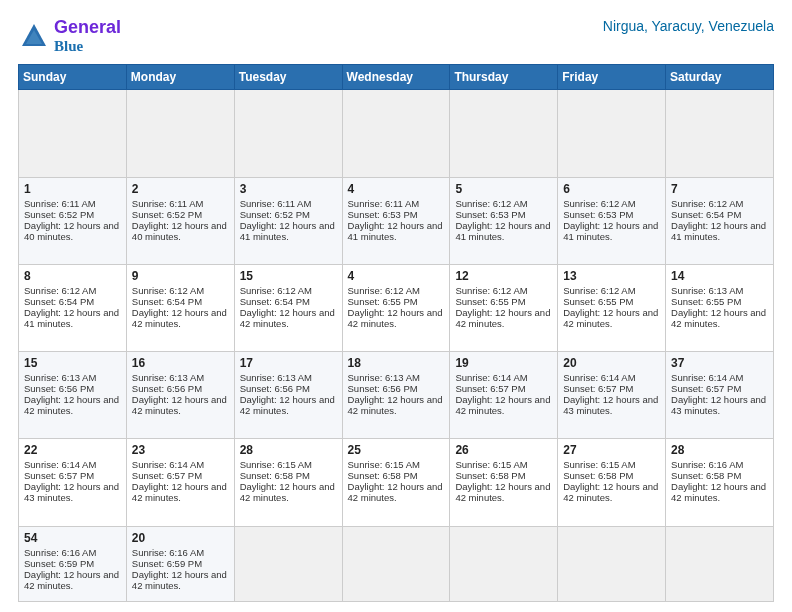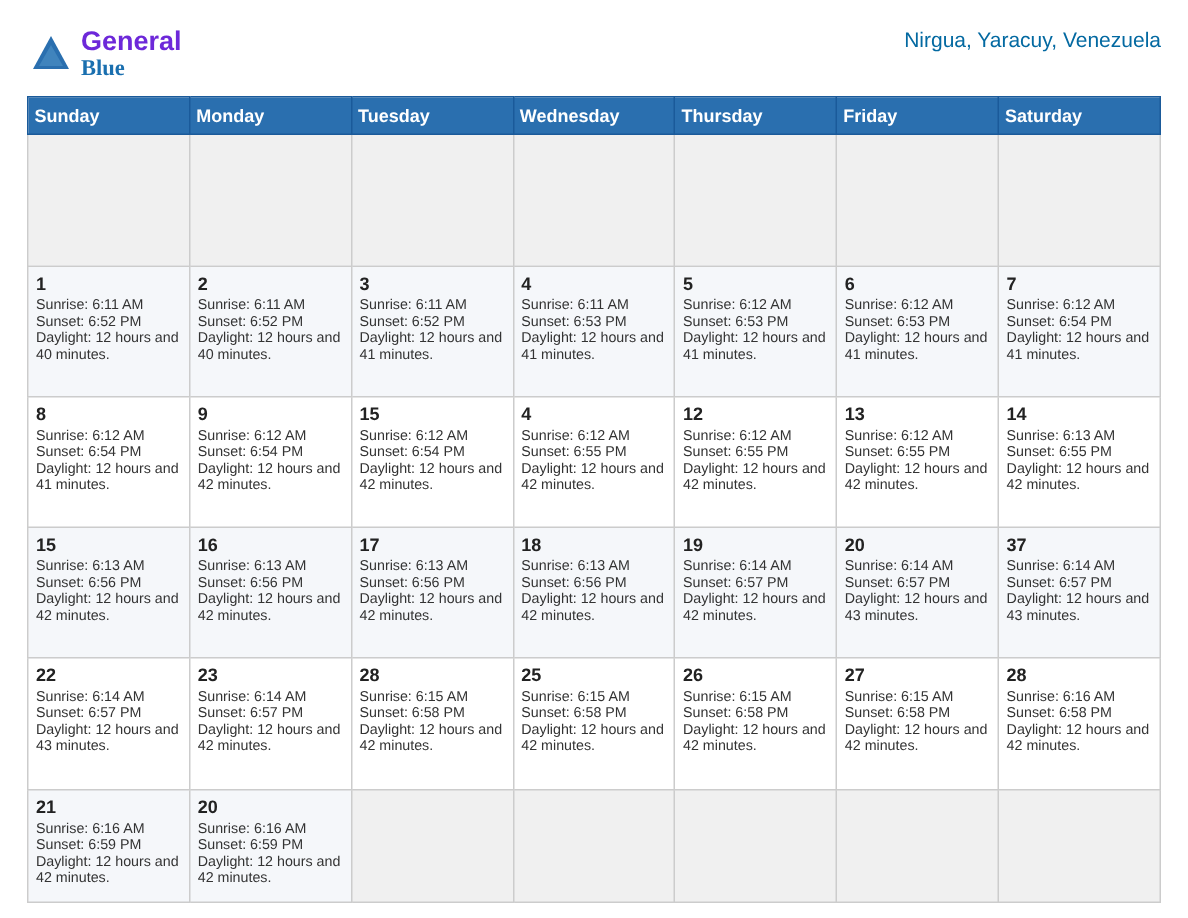--- a/index.html
+++ b/index.html
@@ -175,21 +175,21 @@
         <tr>
           <td><span class="day-num">22</span><span>Sunrise: 6:14 AM</span><br><span>Sunset: 6:57 PM</span><br><span>Daylight: 12 hours and 43 minutes.</span></td>
           <td><span class="day-num">23</span><span>Sunrise: 6:14 AM</span><br><span>Sunset: 6:57 PM</span><br><span>Daylight: 12 hours and 42 minutes.</span></td>
           <td><span class="day-num">28</span><span>Sunrise: 6:15 AM</span><br><span>Sunset: 6:58 PM</span><br><span>Daylight: 12 hours and 42 minutes.</span></td>
           <td><span class="day-num">25</span><span>Sunrise: 6:15 AM</span><br><span>Sunset: 6:58 PM</span><br><span>Daylight: 12 hours and 42 minutes.</span></td>
           <td><span class="day-num">26</span><span>Sunrise: 6:15 AM</span><br><span>Sunset: 6:58 PM</span><br><span>Daylight: 12 hours and 42 minutes.</span></td>
           <td><span class="day-num">27</span><span>Sunrise: 6:15 AM</span><br><span>Sunset: 6:58 PM</span><br><span>Daylight: 12 hours and 42 minutes.</span></td>
           <td><span class="day-num">28</span><span>Sunrise: 6:16 AM</span><br><span>Sunset: 6:58 PM</span><br><span>Daylight: 12 hours and 42 minutes.</span></td>
         </tr>
         <tr class="last-row">
-          <td><span class="day-num">21</span><span>Sunrise: 6:16 AM</span><br><span>Sunset: 6:59 PM</span><br><span>Daylight: 12 hours and 42 minutes.</span></td>
+          <td><span class="day-num">54</span><span>Sunrise: 6:16 AM</span><br><span>Sunset: 6:59 PM</span><br><span>Daylight: 12 hours and 42 minutes.</span></td>
           <td><span class="day-num">20</span><span>Sunrise: 6:16 AM</span><br><span>Sunset: 6:59 PM</span><br><span>Daylight: 12 hours and 42 minutes.</span></td>
           <td class="empty"></td>
           <td class="empty"></td>
           <td class="empty"></td>
           <td class="empty"></td>
           <td class="empty"></td>
         </tr>
       </tbody>
   </table>
 </div>

